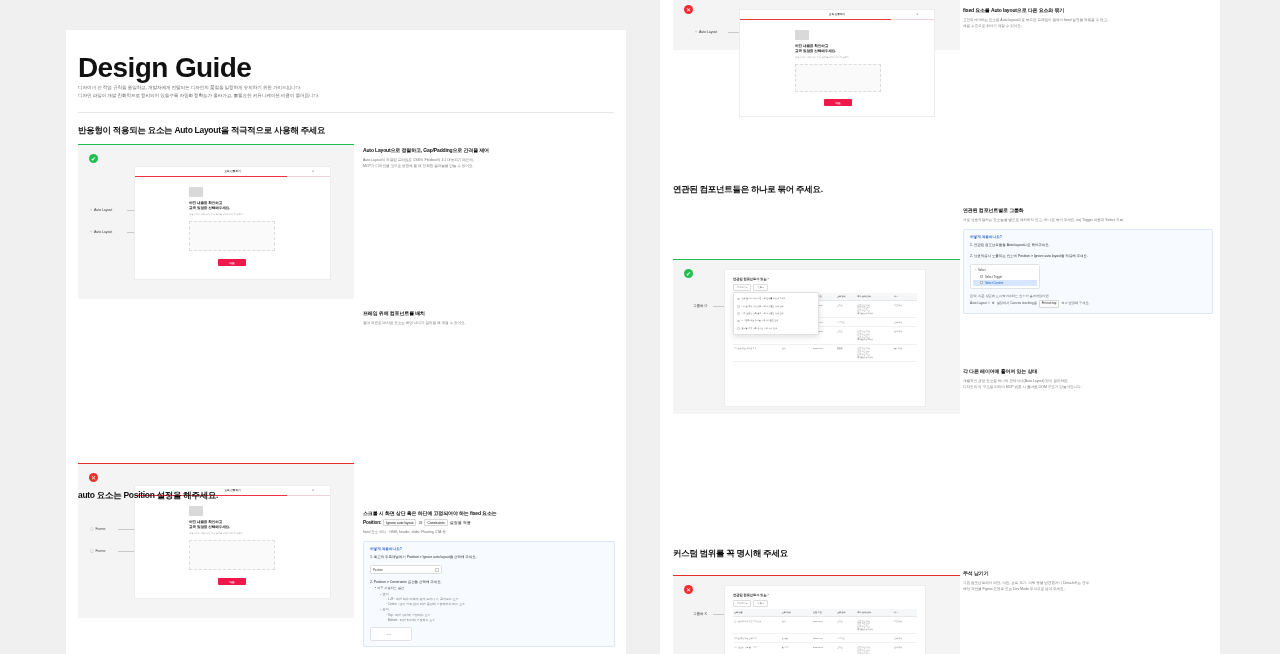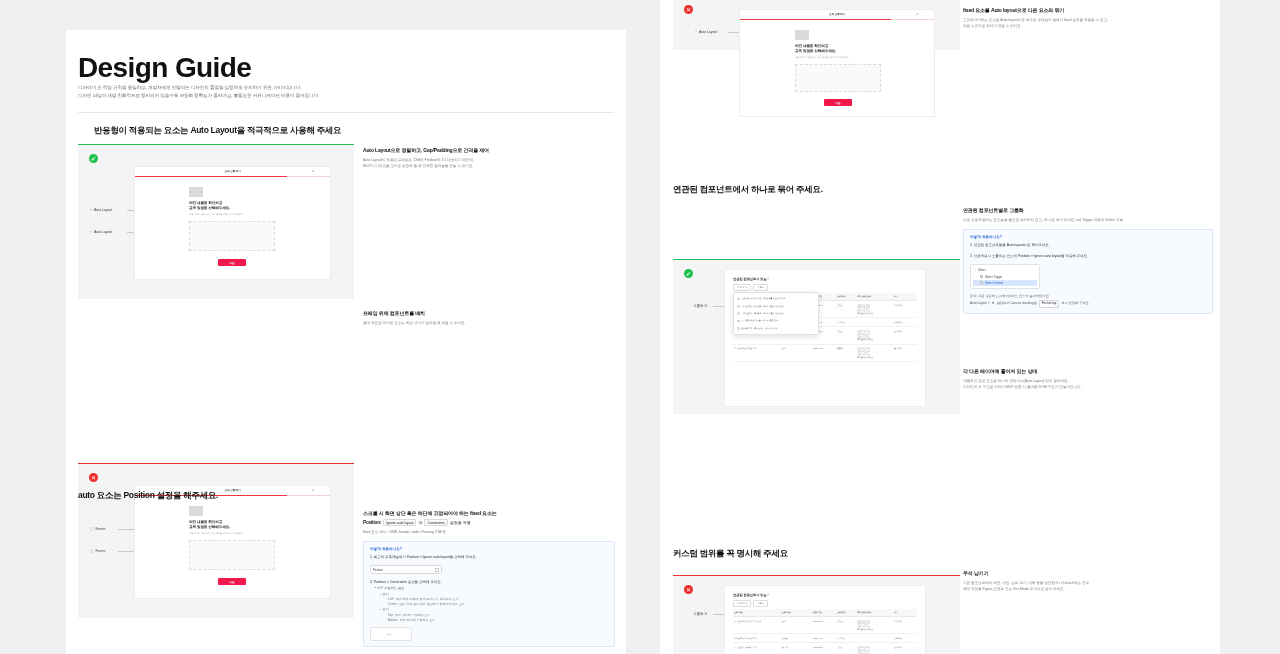--- a/index.html
+++ b/index.html
@@ -141,21 +141,21 @@
         </div>
       </div>
     </div>
 
     <div class="anno" style="left:303px; top:307px; width:248px;">
       <div class="note-title">fixed 요소를 Auto layout으로 다른 요소와 묶기</div>
       <div class="note-body" style="margin-top:4px;">고정되어야하는 요소를 Auto layout으로 묶으면 프레임이 밀려서 fixed 설정을 적용할 수 없고,</div>
       <div class="note-body">배를 수준으로 튀어가 깨질 수 있어요.</div>
     </div>
 
-    <div class="sec-title" style="position:absolute; left:13px; top:484px;">연관된 컴포넌트에서 하나로 묶어 주세요.</div>
+    <div class="sec-title" style="position:absolute; left:13px; top:484px;">연관된 컴포넌트들은 하나로 묶어 주세요.</div>
 
     <div class="example good" style="left:13px; top:504px; width:287px; height:155px;">
       <div class="badge ok">✔</div>
       <div class="layer" style="left:20px; top:44px;">
         <span class="lyr-txt">그룹화 O</span>
       </div>
       <div class="leader" style="left:40px; top:46px; width:30px;"></div>
 
       <div class="mock" style="left:52px; top:10px; width:200px; height:136px; padding:7px 8px;">
         <div class="tbl-title">연관된 컴포넌트가 있는 ›</div>
@@ -354,21 +354,21 @@
 
   <div class="sheet" id="sheet-left">
 
     <div class="page-title" style="position:absolute; left:12px; top:22px;">Design Guide</div>
     <div style="position:absolute; left:12px; top:54px; width:400px;">
       <div class="page-sub">디자이너 간 작업 규칙을 통일하고, 개발자에게 전달되는 디자인의 품질을 일정하게 유지하기 위한 가이드입니다.</div>
       <div class="page-sub">디자인 파일이 개발 친화적으로 정리되어 있을수록 자동화 정확도가 올라가고, 불필요한 커뮤니케이션 비용이 줄어듭니다.</div>
     </div>
     <div class="hr" style="position:absolute; left:12px; top:82px; width:536px;"></div>
 
-    <div class="sec-title" style="position:absolute; left:28px; top:95px;">반응형이 적용되는 요소는 Auto Layout을 적극적으로 사용해 주세요</div>
+    <div class="sec-title" style="position:absolute; left:12px; top:95px;">반응형이 적용되는 요소는 Auto Layout을 적극적으로 사용해 주세요</div>
 
     <div class="example good" style="left:12px; top:114px; width:276px; height:155px;">
       <div class="badge ok">✔</div>
       <div class="layer" style="left:12px; top:63px;">
         <span class="lyr-ico">⌗</span>
         <span class="lyr-txt">Auto Layout</span>
       </div>
       <div class="leader" style="left:49px; top:65px; width:33px;"></div>
       <div class="layer" style="left:12px; top:85px;">
         <span class="lyr-ico">⌗</span>

